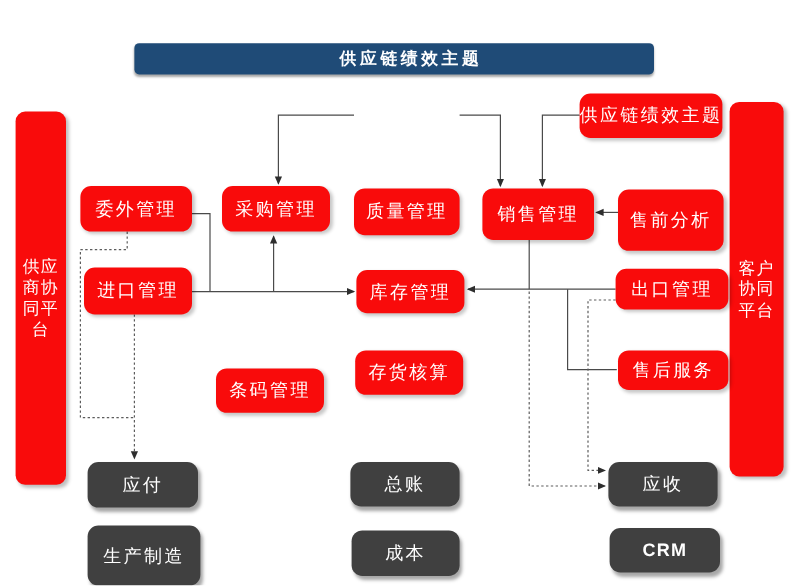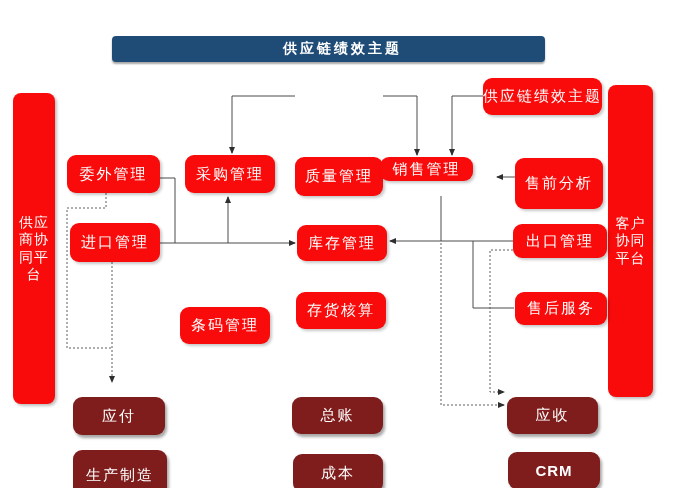--- a/index.html
+++ b/index.html
@@ -21,21 +21,21 @@
     display:flex; flex-direction:column; align-items:center; justify-content:center;
     font-size:14px; letter-spacing:1px; line-height:1.25;
     box-shadow:2px 2px 3px rgba(0,0,0,.25); text-align:center;
   }
   .node {
     position:absolute; display:flex; align-items:center; justify-content:center;
     color:#fff; border-radius:9px; font-size:15px; letter-spacing:2px; text-align:center;
     white-space:nowrap;
   }
   .red  { background:#F90B0B; box-shadow:2px 2px 3px rgba(0,0,0,.22); }
-  .blue { background:#7f1d1d; box-shadow:2px 3px 3px rgba(0,0,0,.35);margin-top:12px; }
+  .blue { background:#404040; box-shadow:2px 3px 3px rgba(0,0,0,.35); }
   .crm-text { font-weight:bold; letter-spacing:1px; }
   svg.connectors { position:absolute; left:0; top:0; pointer-events:none; }
   .ln-solid  { fill:none; stroke:#4a4a4a; stroke-width:1; }
   .ln-dotted { fill:none; stroke:#5c5c5c; stroke-width:1; stroke-dasharray:2 2; }
 </style>
 </head>
 <body>
 
 <div class="canvas">
 
@@ -82,21 +82,21 @@
   </div>
   <div class="node red" style="left:67px;top:155px;width:93px;height:38px">
     <span>委外管理</span>
   </div>
   <div class="node red" style="left:185px;top:155px;width:90px;height:38px">
     <span>采购管理</span>
   </div>
   <div class="node red" style="left:295px;top:157px;width:88px;height:39px">
     <span>质量管理</span>
   </div>
-  <div class="node red" style="left:380px;top:157px;width:93px;height:24px">
+  <div class="node red" style="left:402px;top:157px;width:93px;height:43px">
     <span>销售管理</span>
   </div>
   <div class="node red" style="left:515px;top:158px;width:88px;height:51px">
     <span>售前分析</span>
   </div>
   <div class="node red" style="left:70px;top:223px;width:90px;height:39px">
     <span>进口管理</span>
   </div>
   <div class="node red" style="left:297px;top:225px;width:90px;height:36px">
     <span>库存管理</span>

